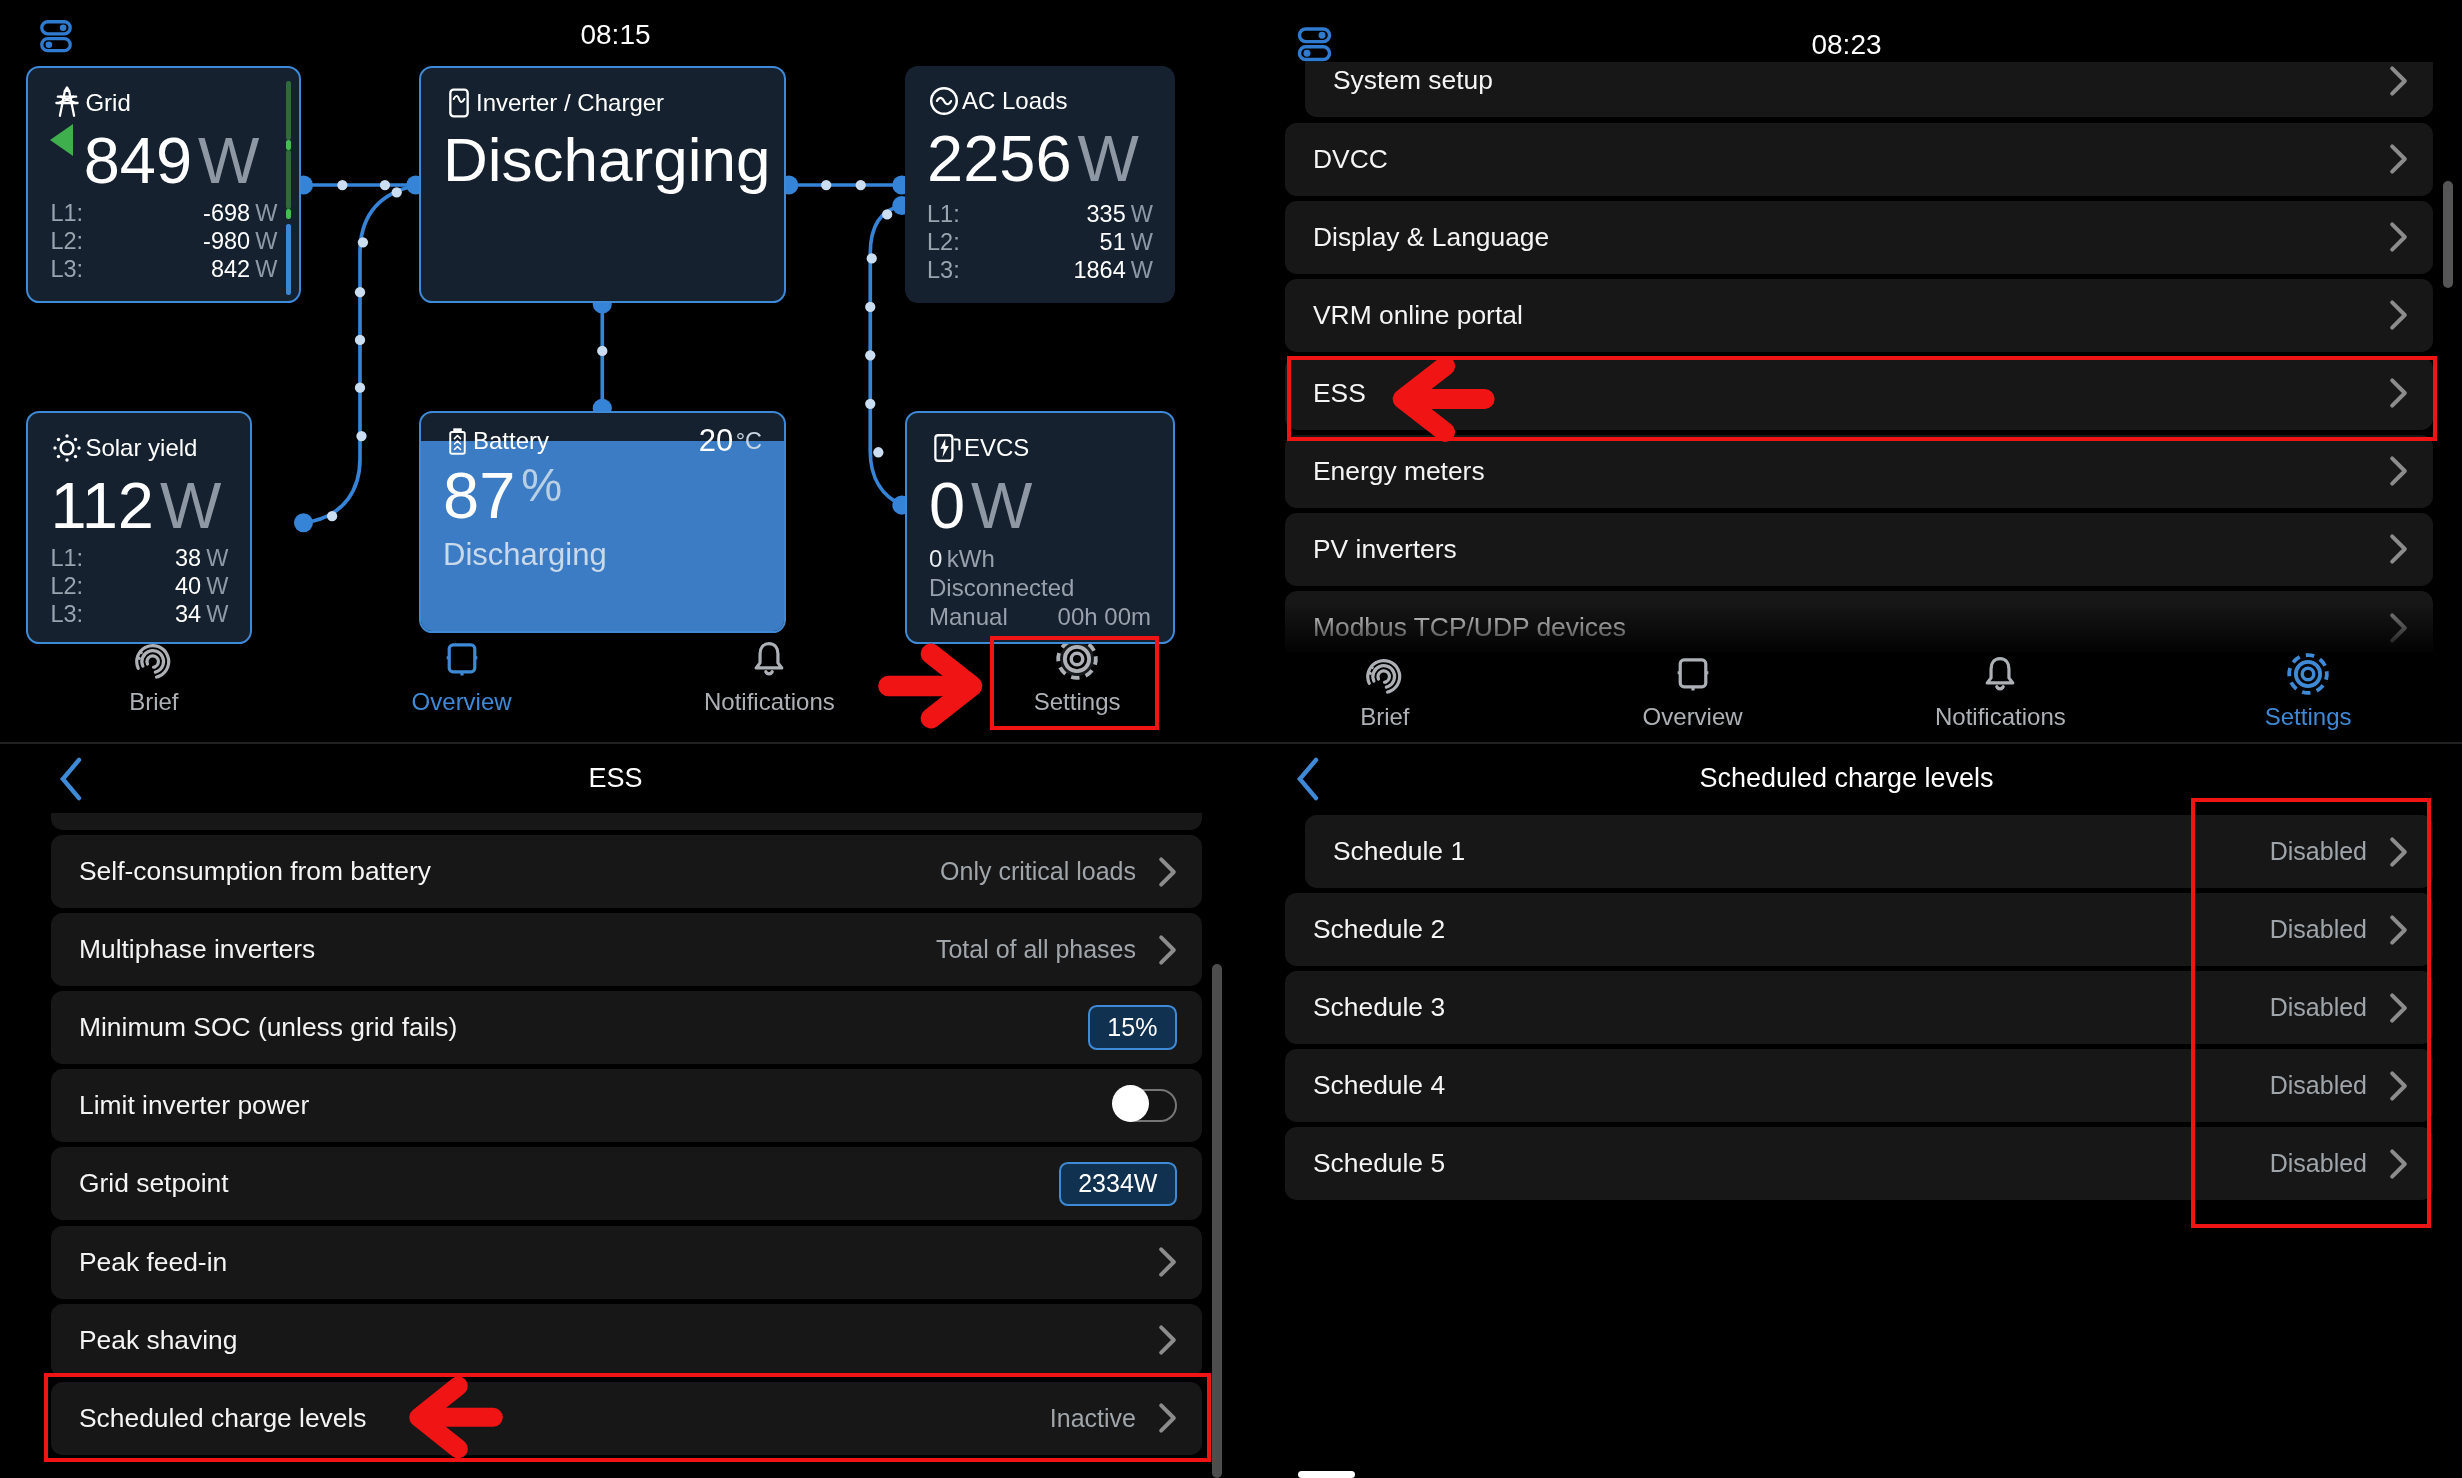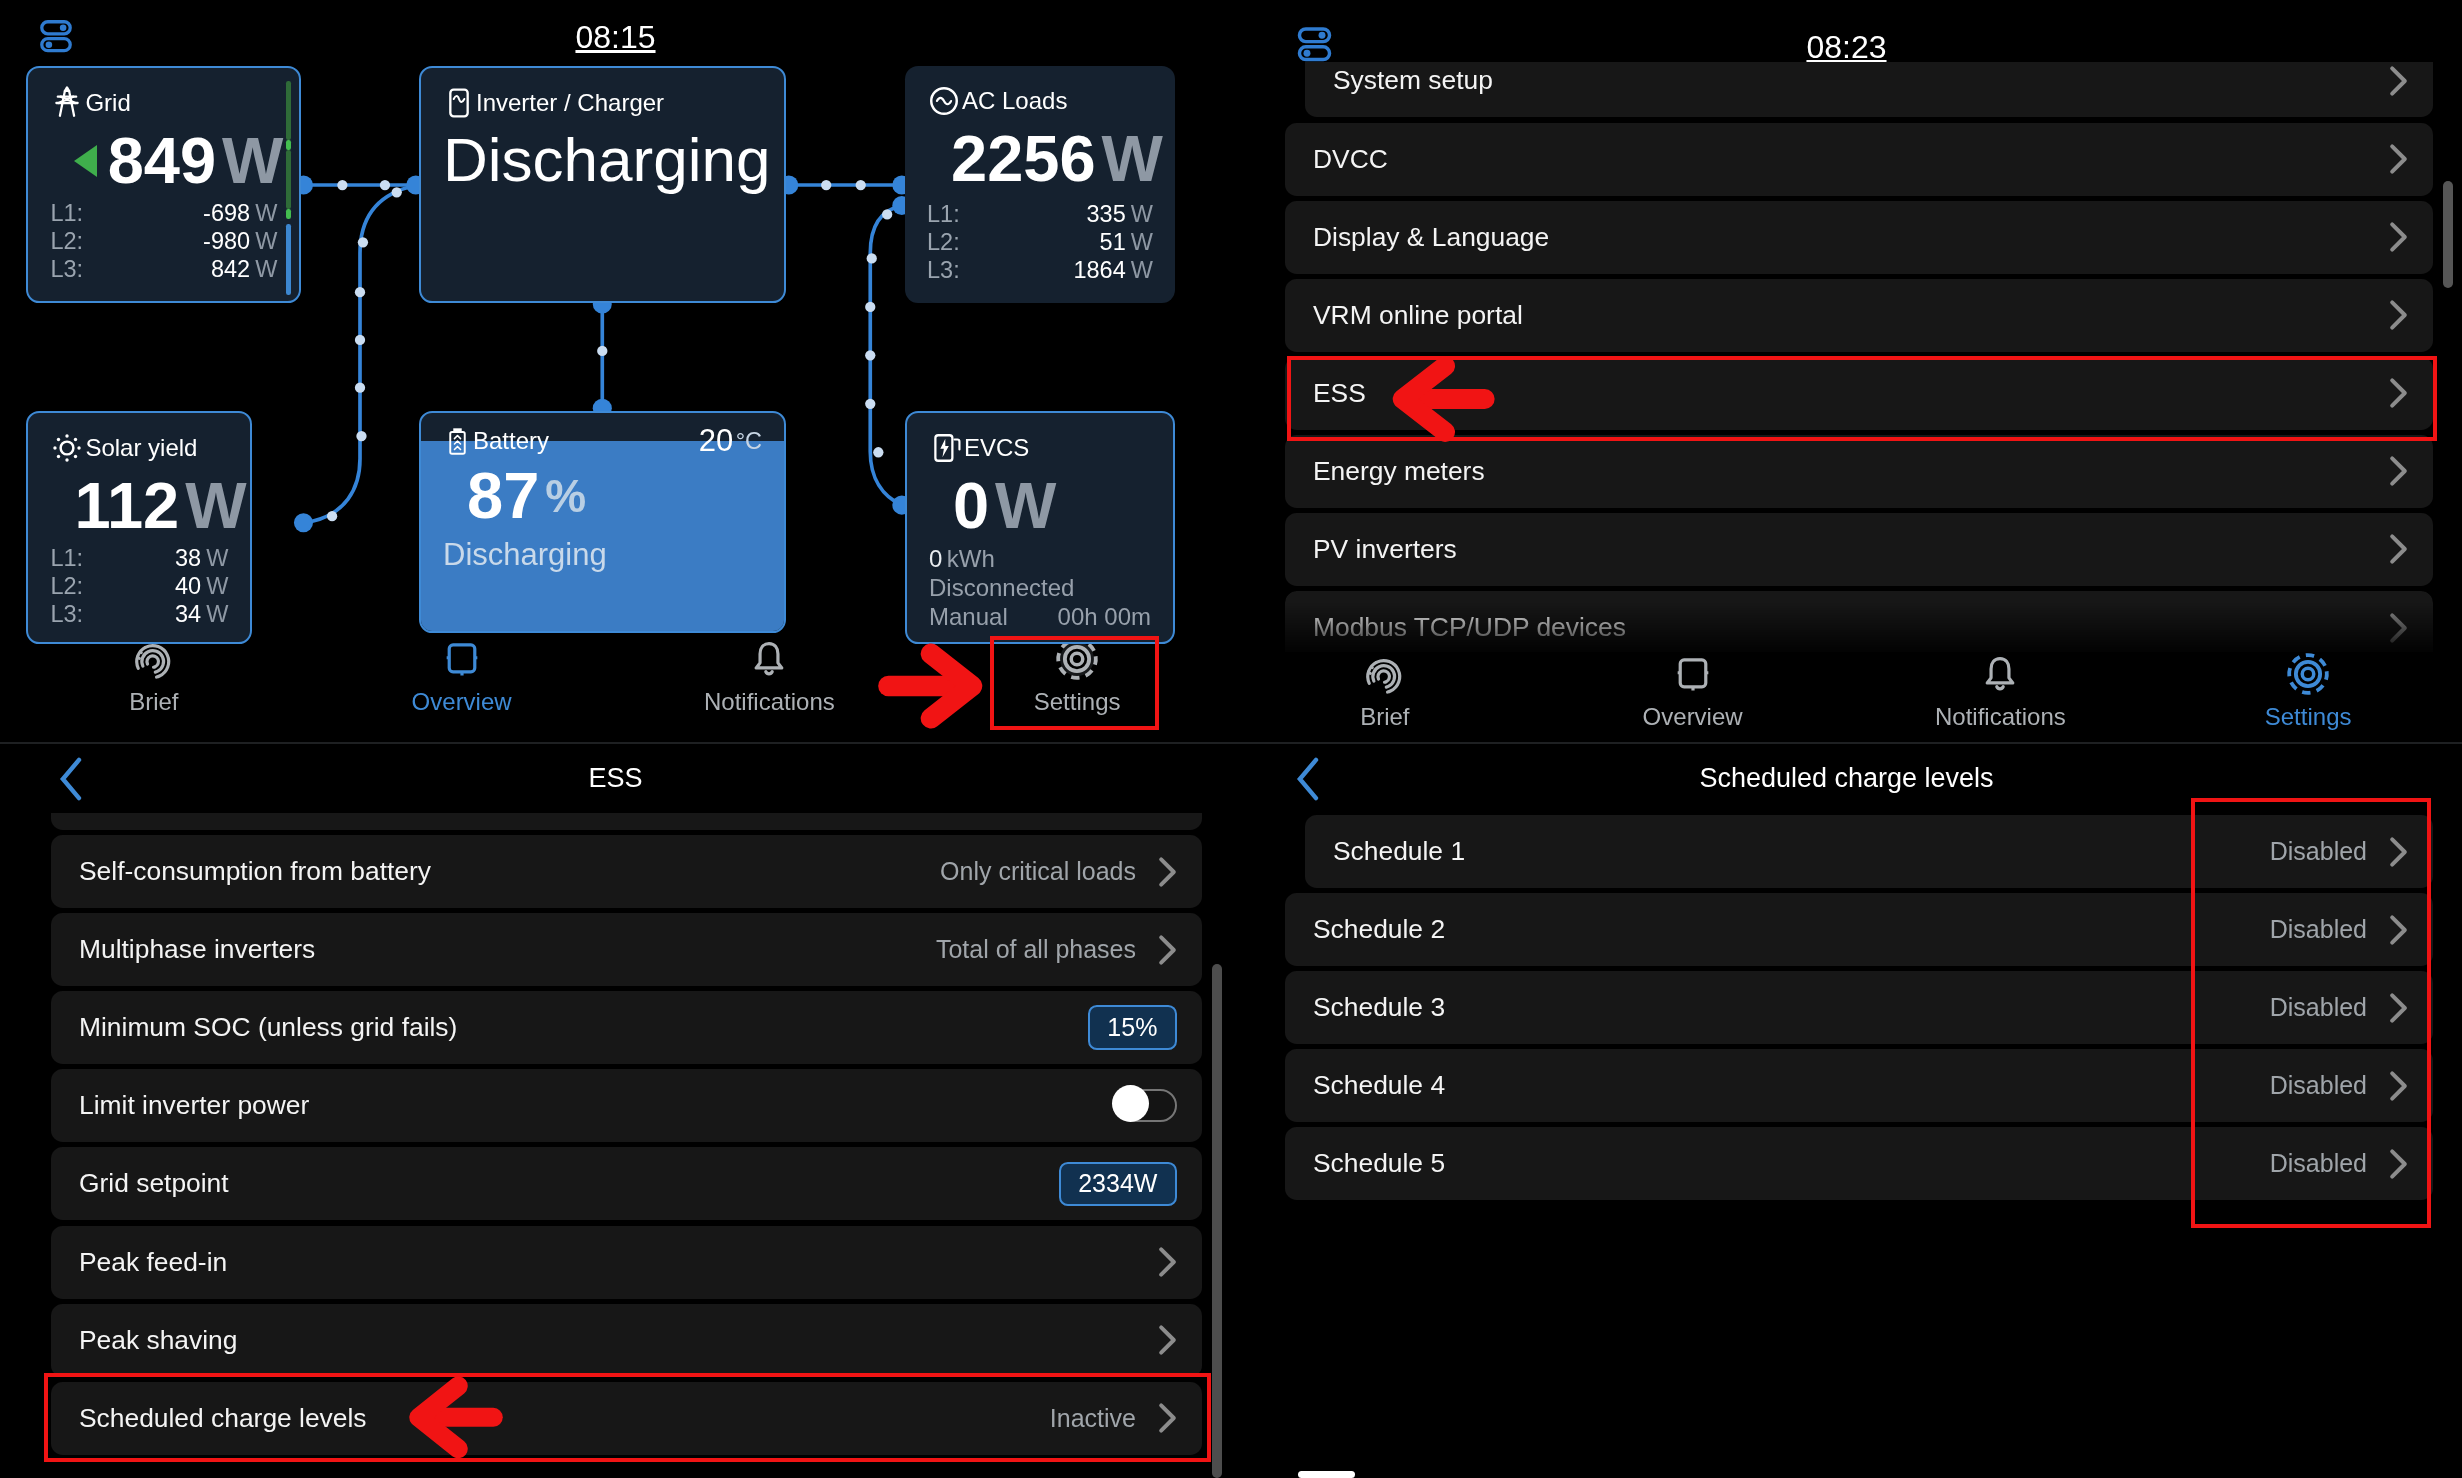--- a/index.html
+++ b/index.html
@@ -2,31 +2,31 @@
 <html style="font-size:11.8px"><head>
 <meta charset="utf-8">
 <style>
   html,body{margin:0;padding:0;background:#000;}
   body{width:2462px;height:1478px;position:relative;overflow:hidden;
        font-family:"Liberation Sans", sans-serif;color:#fff;}
   .panel{position:absolute;top:0;height:1478px;}
   #panel-left{left:0;width:1231px;}
   #panel-right{left:1231px;width:1231px;}
   .abs{position:absolute;}
-  .time{position:absolute;left:0;width:1231px;text-align:center;font-size:32px;color:#fff;text-decoration:underline;}
+  .time{position:absolute;left:0;width:1231px;text-align:center;font-size:28px;color:#fff;}
 
   
   .tile{position:absolute;background:#15212F;border-radius:13.2px;box-sizing:border-box;
         display:flex;flex-direction:column;overflow:hidden;}
   .tile.bordered{border:2.2px solid #3E8AD6;}
   .tile-head{display:flex;align-items:center;gap:1px;padding:17.6px 22px 0 22px;
              font-size:24px;color:#fff;position:relative;z-index:2;}
   .tile-head .spacer{margin-left:auto;}
-  .tile-val{display:flex;align-items:center;padding:4.4px 22px 0 22px;font-size:65px;
-            font-weight:700;line-height:1.15;position:relative;z-index:2;margin-left:24px;}
+  .tile-val{display:flex;padding:4.4px 22px 0 22px;font-size:65px;
+            font-weight:400;line-height:1.15;position:relative;z-index:2;}
   .tile-val .unit{color:#8E98A4;margin-left:5.9px;}
   .status-big{padding:4.4px 22px 0 22px;font-size:62px;font-weight:400;color:#fff;}
   .phases{margin-top:auto;padding:0 22px 19px 22px;font-size:23.5px;position:relative;z-index:2;}
   .phase{display:flex;line-height:28px;}
   .phase .pl{color:#9AA4AF;}
   .phase .pv{margin-left:auto;color:#fff;}
   .phase .pu{color:#8E98A4;margin-left:5.1px;}
   .tri-left{width:0;height:0;border-top:16px solid transparent;border-bottom:16px solid transparent;
             border-right:23.5px solid #3FAE4C;margin-right:10.3px;}
   .pbar{position:absolute;width:5.1px;right:8.8px;border-radius:2.2px;z-index:2;}

